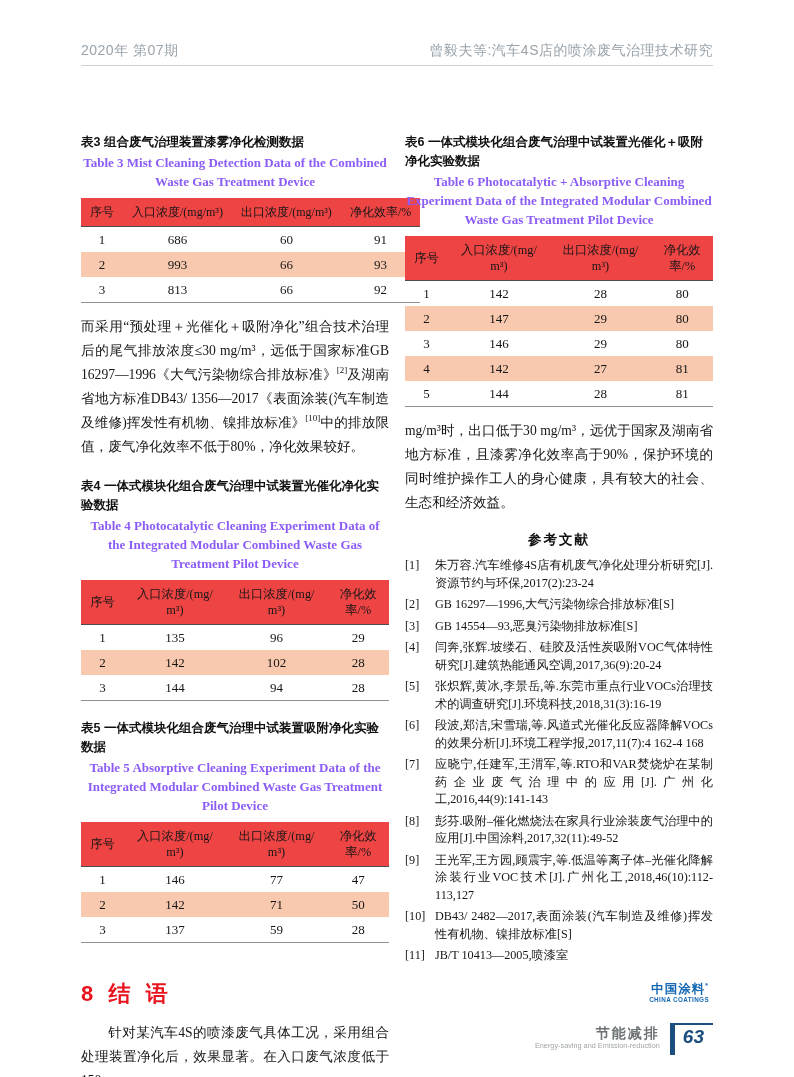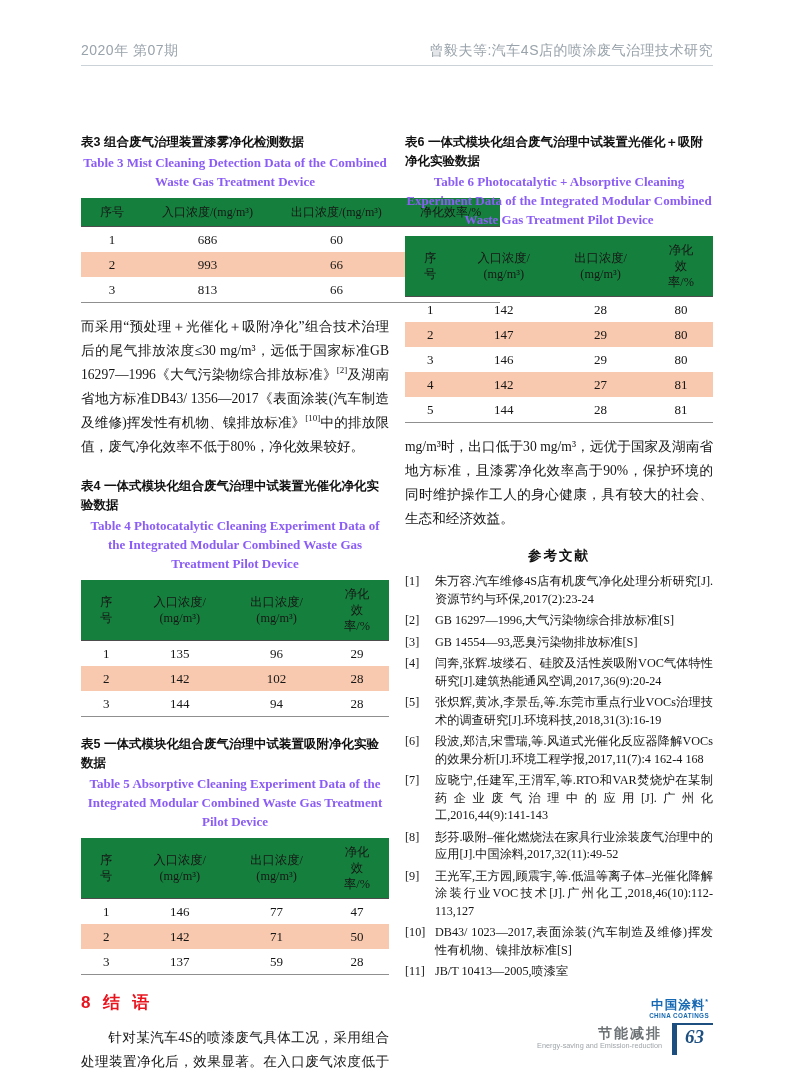--- a/index.html
+++ b/index.html
@@ -27,44 +27,44 @@
   .cap-en{
     font-weight:bold;font-size:13px;line-height:19px;text-align:center;color:#8b5cf6;
     margin:1px 0 7px 0;
   }
   
   table.datatable{
     width:100%;border-collapse:collapse;font-size:13px;color:#161616;
     border-bottom:1px solid #8f8f8f;margin-bottom:4px;
   }
   table.datatable th{
-    background:#15803d;font-weight:normal;font-size:12.3px;
-    padding:6px 19px;border-bottom:1px solid #4d4d4d;text-align:center;
+    background:#ef4444;font-weight:normal;font-size:12.3px;
+    padding:6px 9px;border-bottom:1px solid #4d4d4d;text-align:center;
     word-break:break-all;line-height:16px;
   }
   table.datatable td{text-align:center;padding:5px 1px;line-height:15px;}
   table.datatable td:nth-child(1),table.datatable th:nth-child(1){width:14%;}
   table.datatable td:nth-child(2),table.datatable th:nth-child(2){width:33%;}
   table.datatable td:nth-child(3),table.datatable th:nth-child(3){width:33%;}
   table.datatable td:nth-child(4),table.datatable th:nth-child(4){width:20%;}
   table.t3 th{white-space:nowrap;font-size:12px;}
   tr.alt{background:#f8c9ae;}
   
   .para{
     font-size:13.6px;line-height:24px;text-align:justify;color:#151515;
     margin:12px 0 16px 0;
   }
   .para sup{font-size:9px;line-height:0;}
   .para.indent{text-indent:2em;margin-bottom:0;}
   .blockgap{margin-top:18px;}
   
   .sec-head{
     font-family:"Liberation Sans","DejaVu Sans",sans-serif;
-    font-weight:bold;font-size:17px;color:#e8131d;white-space:pre;
-    margin:16px 0 10px 0;letter-spacing:1px;
+    font-weight:bold;font-size:22px;color:#e8131d;white-space:pre;
+    margin:36px 0 10px 0;letter-spacing:1px;
   }
   
   .ref-head{
     font-family:"Liberation Sans","DejaVu Sans",sans-serif;
     font-weight:bold;font-size:13.5px;text-align:center;color:#111;
     margin:16px 0 8px 0;letter-spacing:2px;
   }
   .ref-item{display:flex;font-size:12.2px;line-height:17.5px;color:#151515;margin-bottom:4px;}
   .ref-label{flex:0 0 30px;}
   .ref-text{flex:1;text-align:justify;}
@@ -81,21 +81,21 @@
     font-family:"Liberation Sans","DejaVu Sans",sans-serif;
     font-weight:bold;font-size:14px;color:#6d7275;letter-spacing:2px;line-height:16px;
   }
   .footer-en{font-family:"Liberation Sans","DejaVu Sans",sans-serif;
     font-size:7.3px;color:#a0a5a9;line-height:10px;}
   .pagebox{
     margin-left:10px;border-top:2px solid #1d4e80;border-left:5px solid #1d4e80;
     padding:1px 9px 7px 8px;
   }
   .pagenum{
-    font-family:Liberation Serif, serif;font-style:italic;font-weight:bold;
+    font-family:Liberation Sans, sans-serif;font-style:italic;font-weight:bold;
     font-size:19px;color:#1d4e80;line-height:22px;
   }
 </style>
 </head>
 <body>
 
 <div class="page-header">
   <span>2020年  第07期</span>
   <span>曾毅夫等:汽车4S店的喷涂废气治理技术研究</span>
 </div>
@@ -300,21 +300,21 @@
       <div class="ref-item">
         <span class="ref-label">[8]</span>
         <span class="ref-text">彭芬.吸附–催化燃烧法在家具行业涂装废气治理中的应用[J].中国涂料,2017,32(11):49-52</span>
       </div>
       <div class="ref-item">
         <span class="ref-label">[9]</span>
         <span class="ref-text">王光军,王方园,顾震宇,等.低温等离子体–光催化降解涂装行业VOC技术[J].广州化工,2018,46(10):112-113,127</span>
       </div>
       <div class="ref-item">
         <span class="ref-label">[10]</span>
-        <span class="ref-text">DB43/ 1023—2017,表面涂装(汽车制造及维修)挥发性有机物、镍排放标准[S]</span>
+        <span class="ref-text">DB43/ 2482—2017,表面涂装(汽车制造及维修)挥发性有机物、镍排放标准[S]</span>
       </div>
       <div class="ref-item">
         <span class="ref-label">[11]</span>
         <span class="ref-text">JB/T 10413—2005,喷漆室</span>
       </div>
     </div>
 
     <div class="logo">
       <div class="logo-zh"><span>中国涂料</span><sup>*</sup></div>
       <div class="logo-en">CHINA COATINGS</div>

